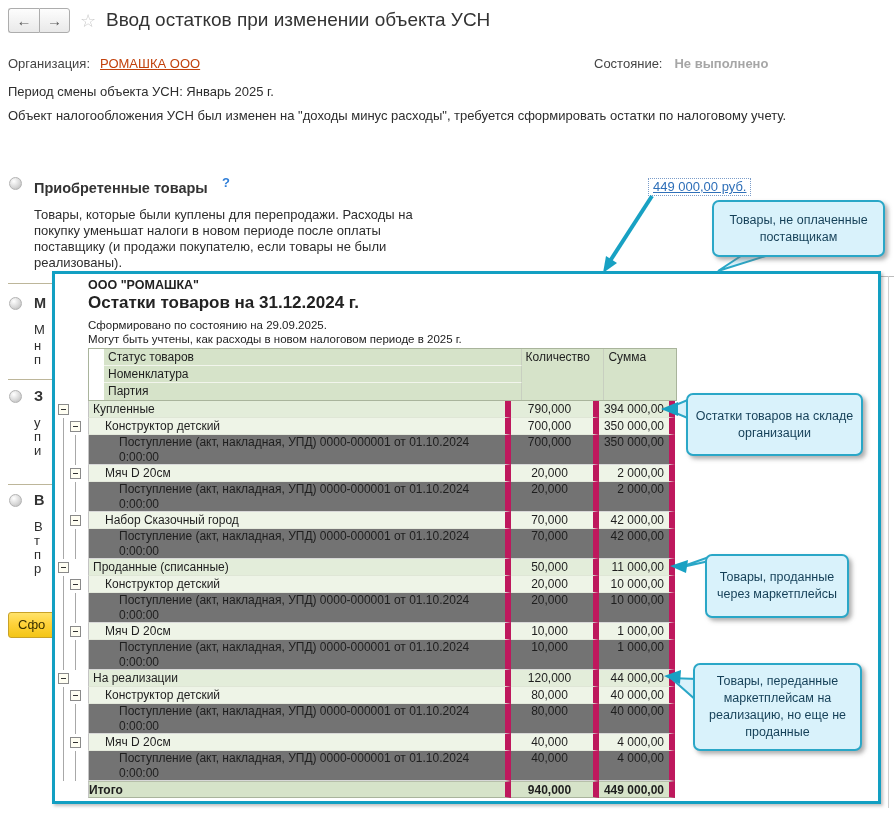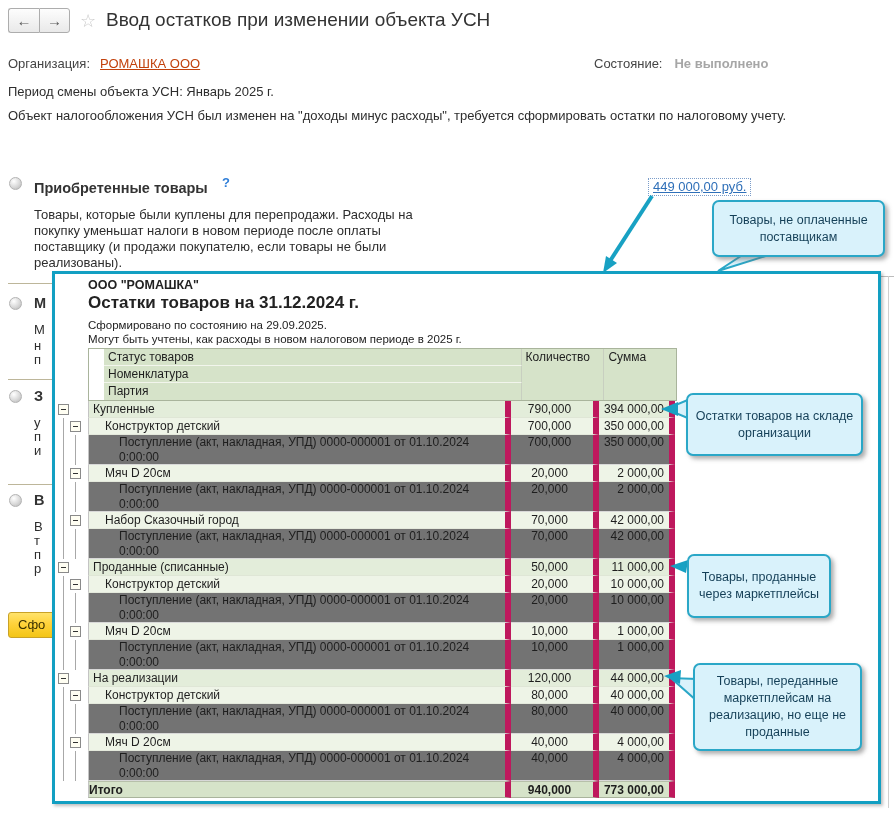--- a/index.html
+++ b/index.html
@@ -95,21 +95,21 @@
   .total-row .cell { background:#d6e3c9; font-weight:bold; border-bottom:1px solid #a9b49c;
                      border-top:1px solid #b7c0aa; }
 
   
   .callout { position:absolute; background:#d9f2fb; border:2px solid #2aa7c7; border-radius:7px;
              box-shadow:3px 3px 4px rgba(110,110,110,.55); color:#143f57; font-size:12.5px;
              line-height:17px; text-align:center; z-index:30; display:flex; align-items:center;
              justify-content:center; padding:4px 6px; }
   .co1 { left:712px; top:200px; width:173px; height:57px; }
   .co2 { left:686px; top:393px; width:177px; height:63px; }
-  .co3 { left:687px; top:554px; width:144px; height:64px; }
+  .co3 { left:705px; top:554px; width:144px; height:64px; }
   .co4 { left:693px; top:663px; width:169px; height:88px; }
 
   .arrows-svg { position:absolute; left:0; top:0; width:894px; height:813px; z-index:20; pointer-events:none; }
 </style>
 </head>
 <body>
 
 <div class="navbtns">
   <div class="navbtn back">
       <span>←</span>
@@ -355,21 +355,21 @@
           </div>
           <div class="cell cellrow c-qty h30">40,000</div>
           <div class="cell cellrow c-sum h30">4 000,00</div>
         </div>
       </div>
 
     <div class="trow total-row">
       <div class="tree"></div>
       <div class="cell c-name h17">Итого</div>
       <div class="cell c-qty h17">940,000</div>
-      <div class="cell c-sum h17">773 000,00</div>
+      <div class="cell c-sum h17">449 000,00</div>
     </div>
   </div>
 </div>
 
 <svg class="arrows-svg">
   <line x1="652" y1="196" x2="610" y2="261" stroke="#18a1c3" stroke-width="4"></line>
   <polygon points="603,273 617,263 606,256" fill="#18a1c3"></polygon>
 
   <polygon points="744,254 772,254 718,271" fill="#d9f2fb" stroke="#2aa7c7" stroke-width="2"></polygon>
 

